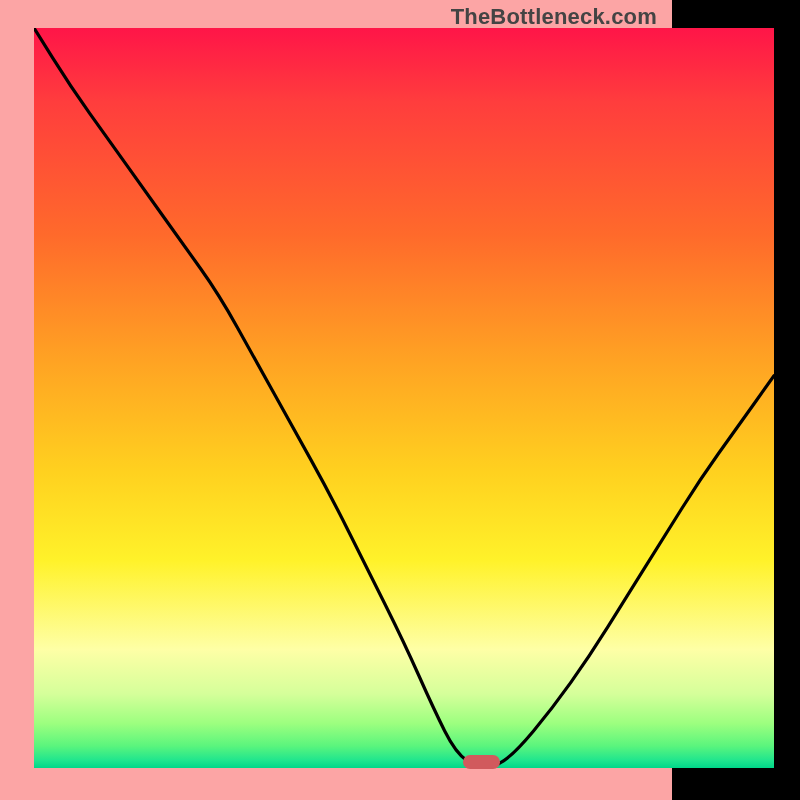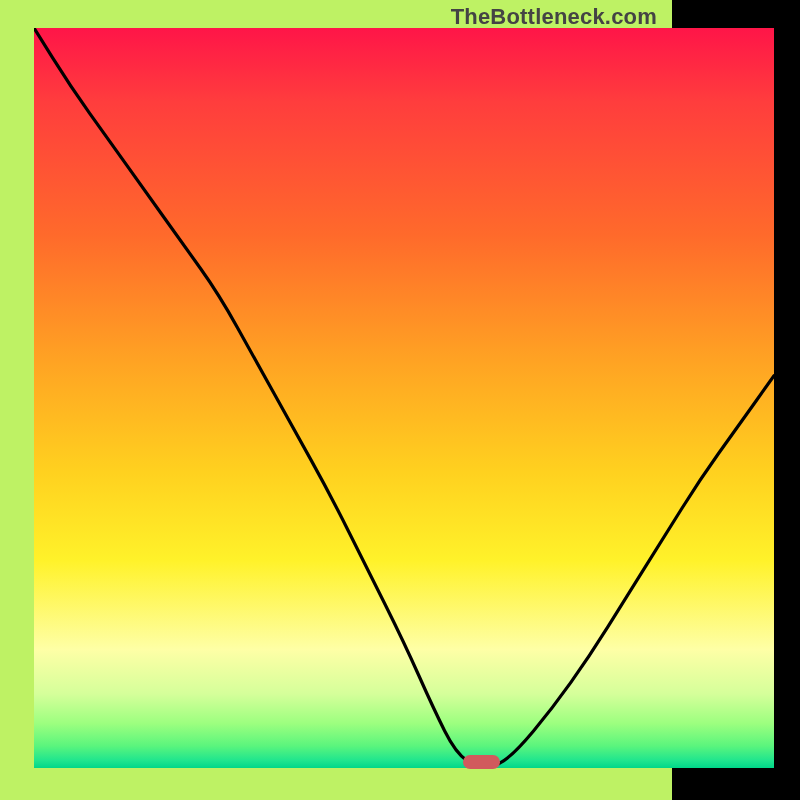--- a/index.html
+++ b/index.html
@@ -8,21 +8,21 @@
     background: #000;
     width: 800px;
     height: 800px;
     overflow: hidden;
     font-family: Arial, Helvetica, sans-serif;
   }
   .frame {
     position: relative;
     width: 672px;
     height: 800px;
-    background: #bef264;
+    background: #fca5a5;
   }
   .watermark {
     position: absolute;
     top: 4px;
     right: 15px;
     color: #444;
     font-size: 22px;
     font-weight: 600;
     letter-spacing: 0.2px;
     z-index: 10;

